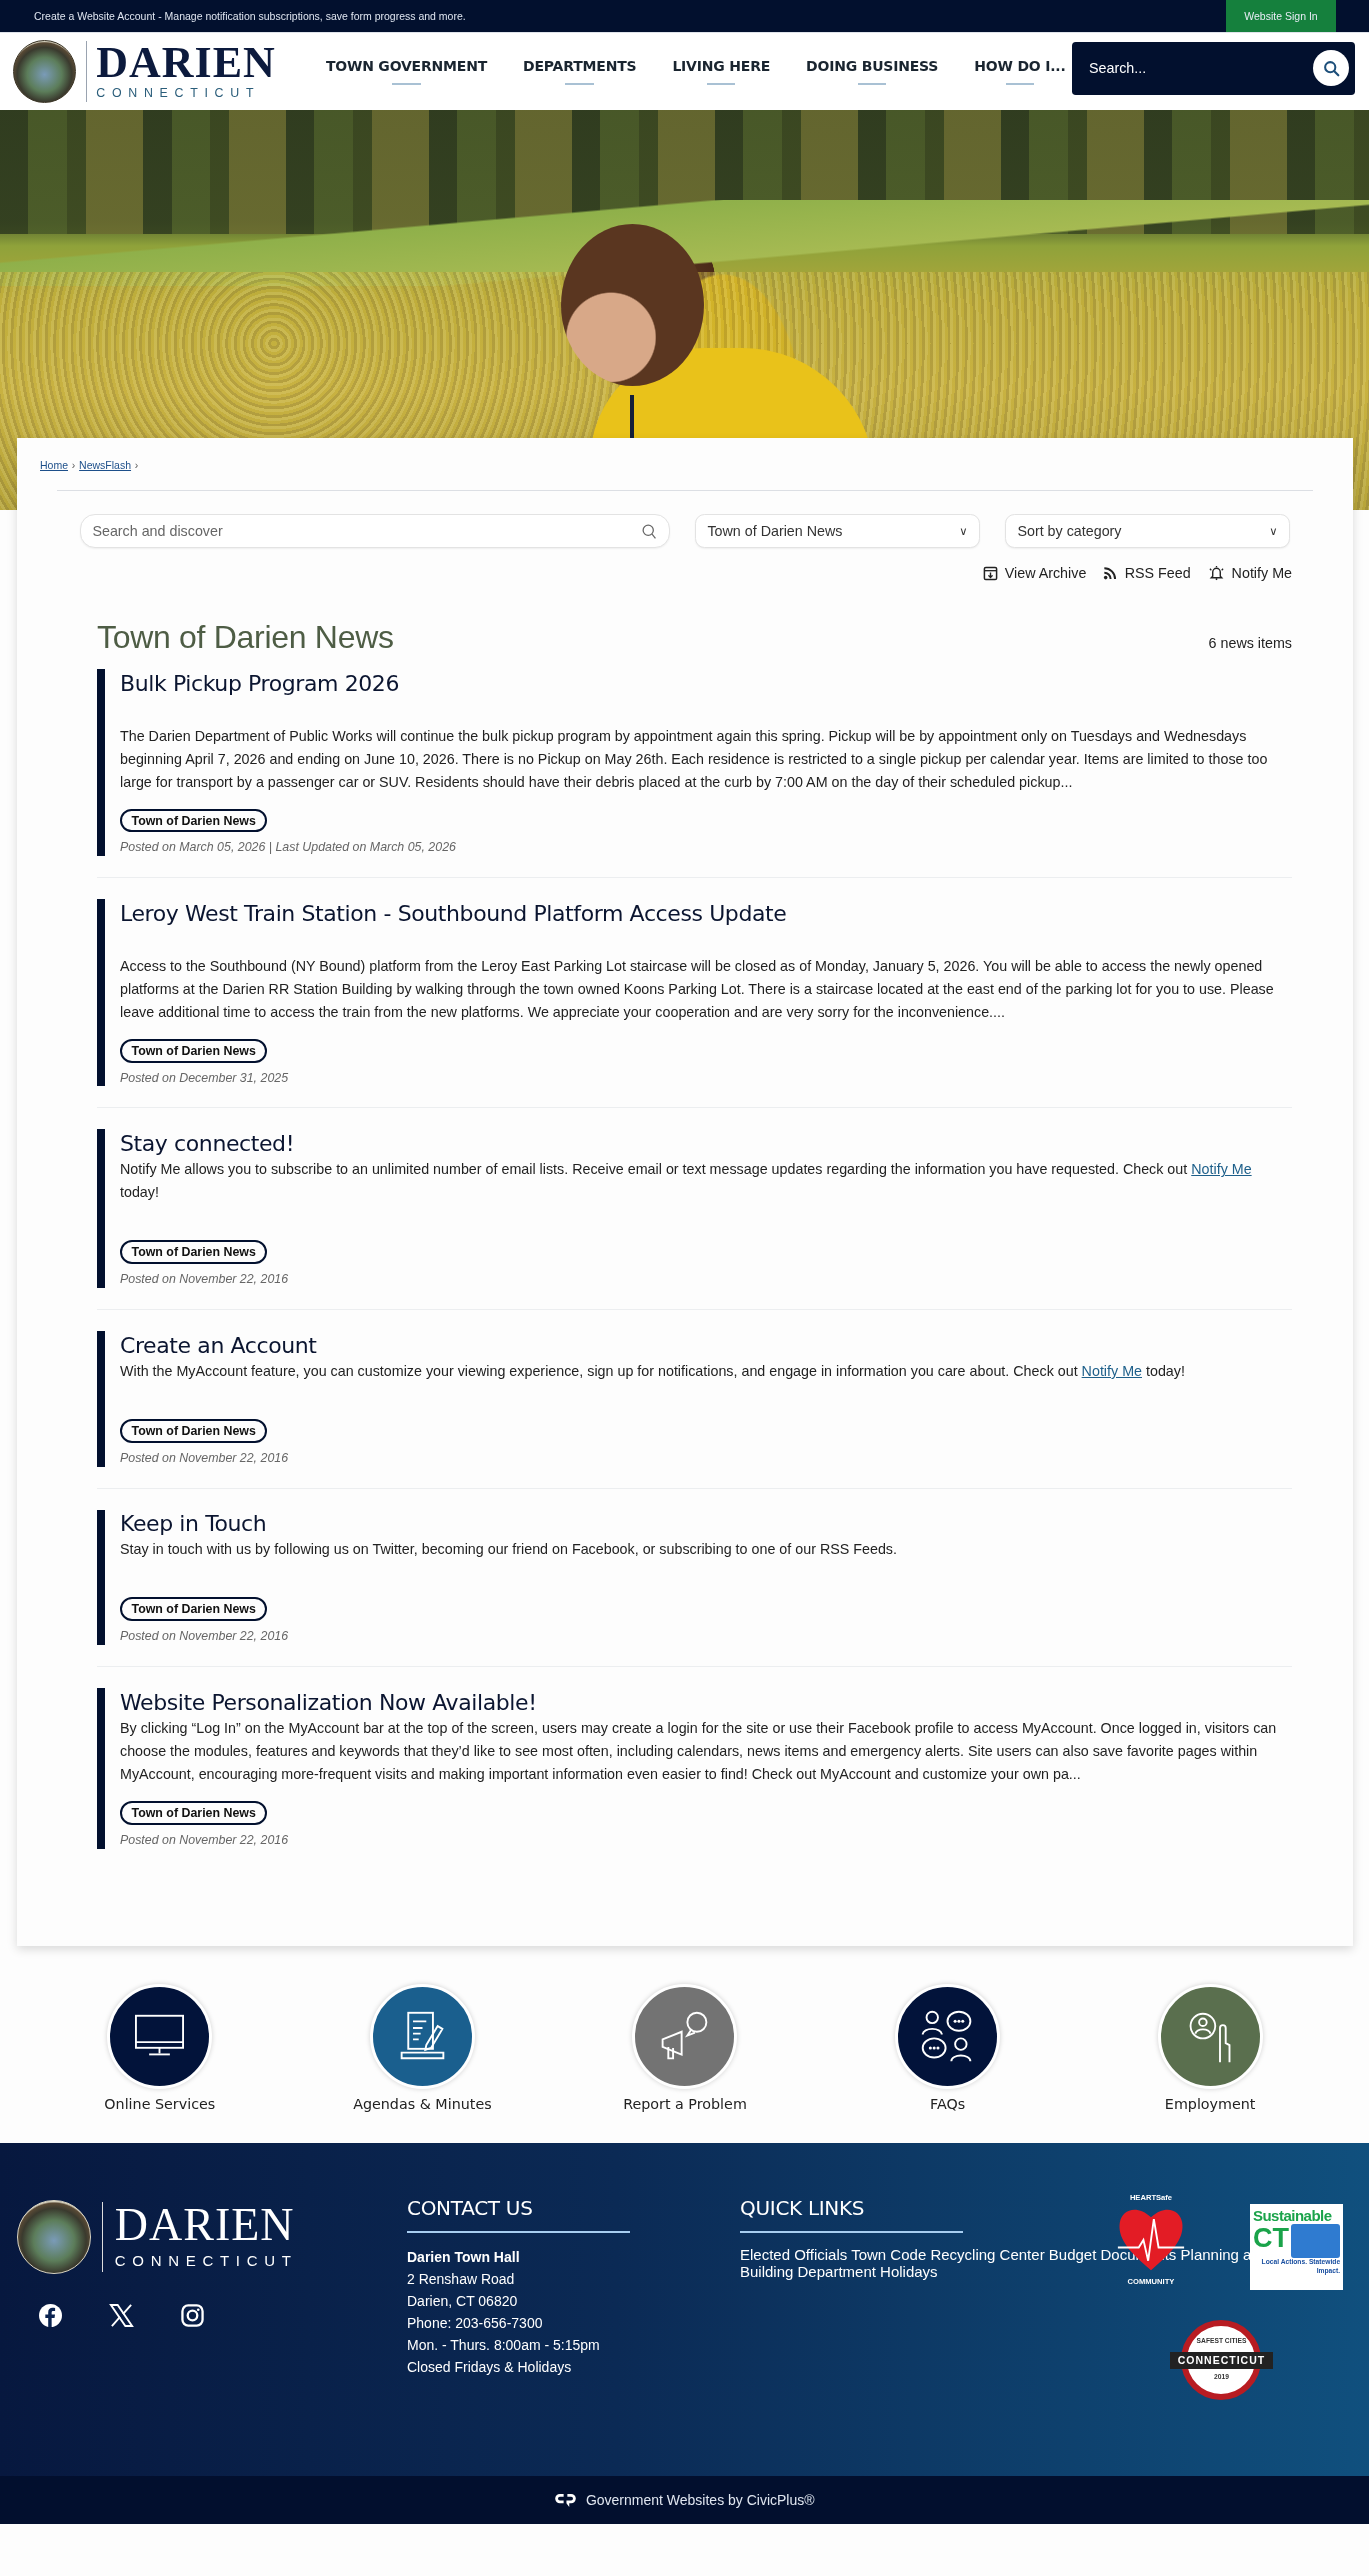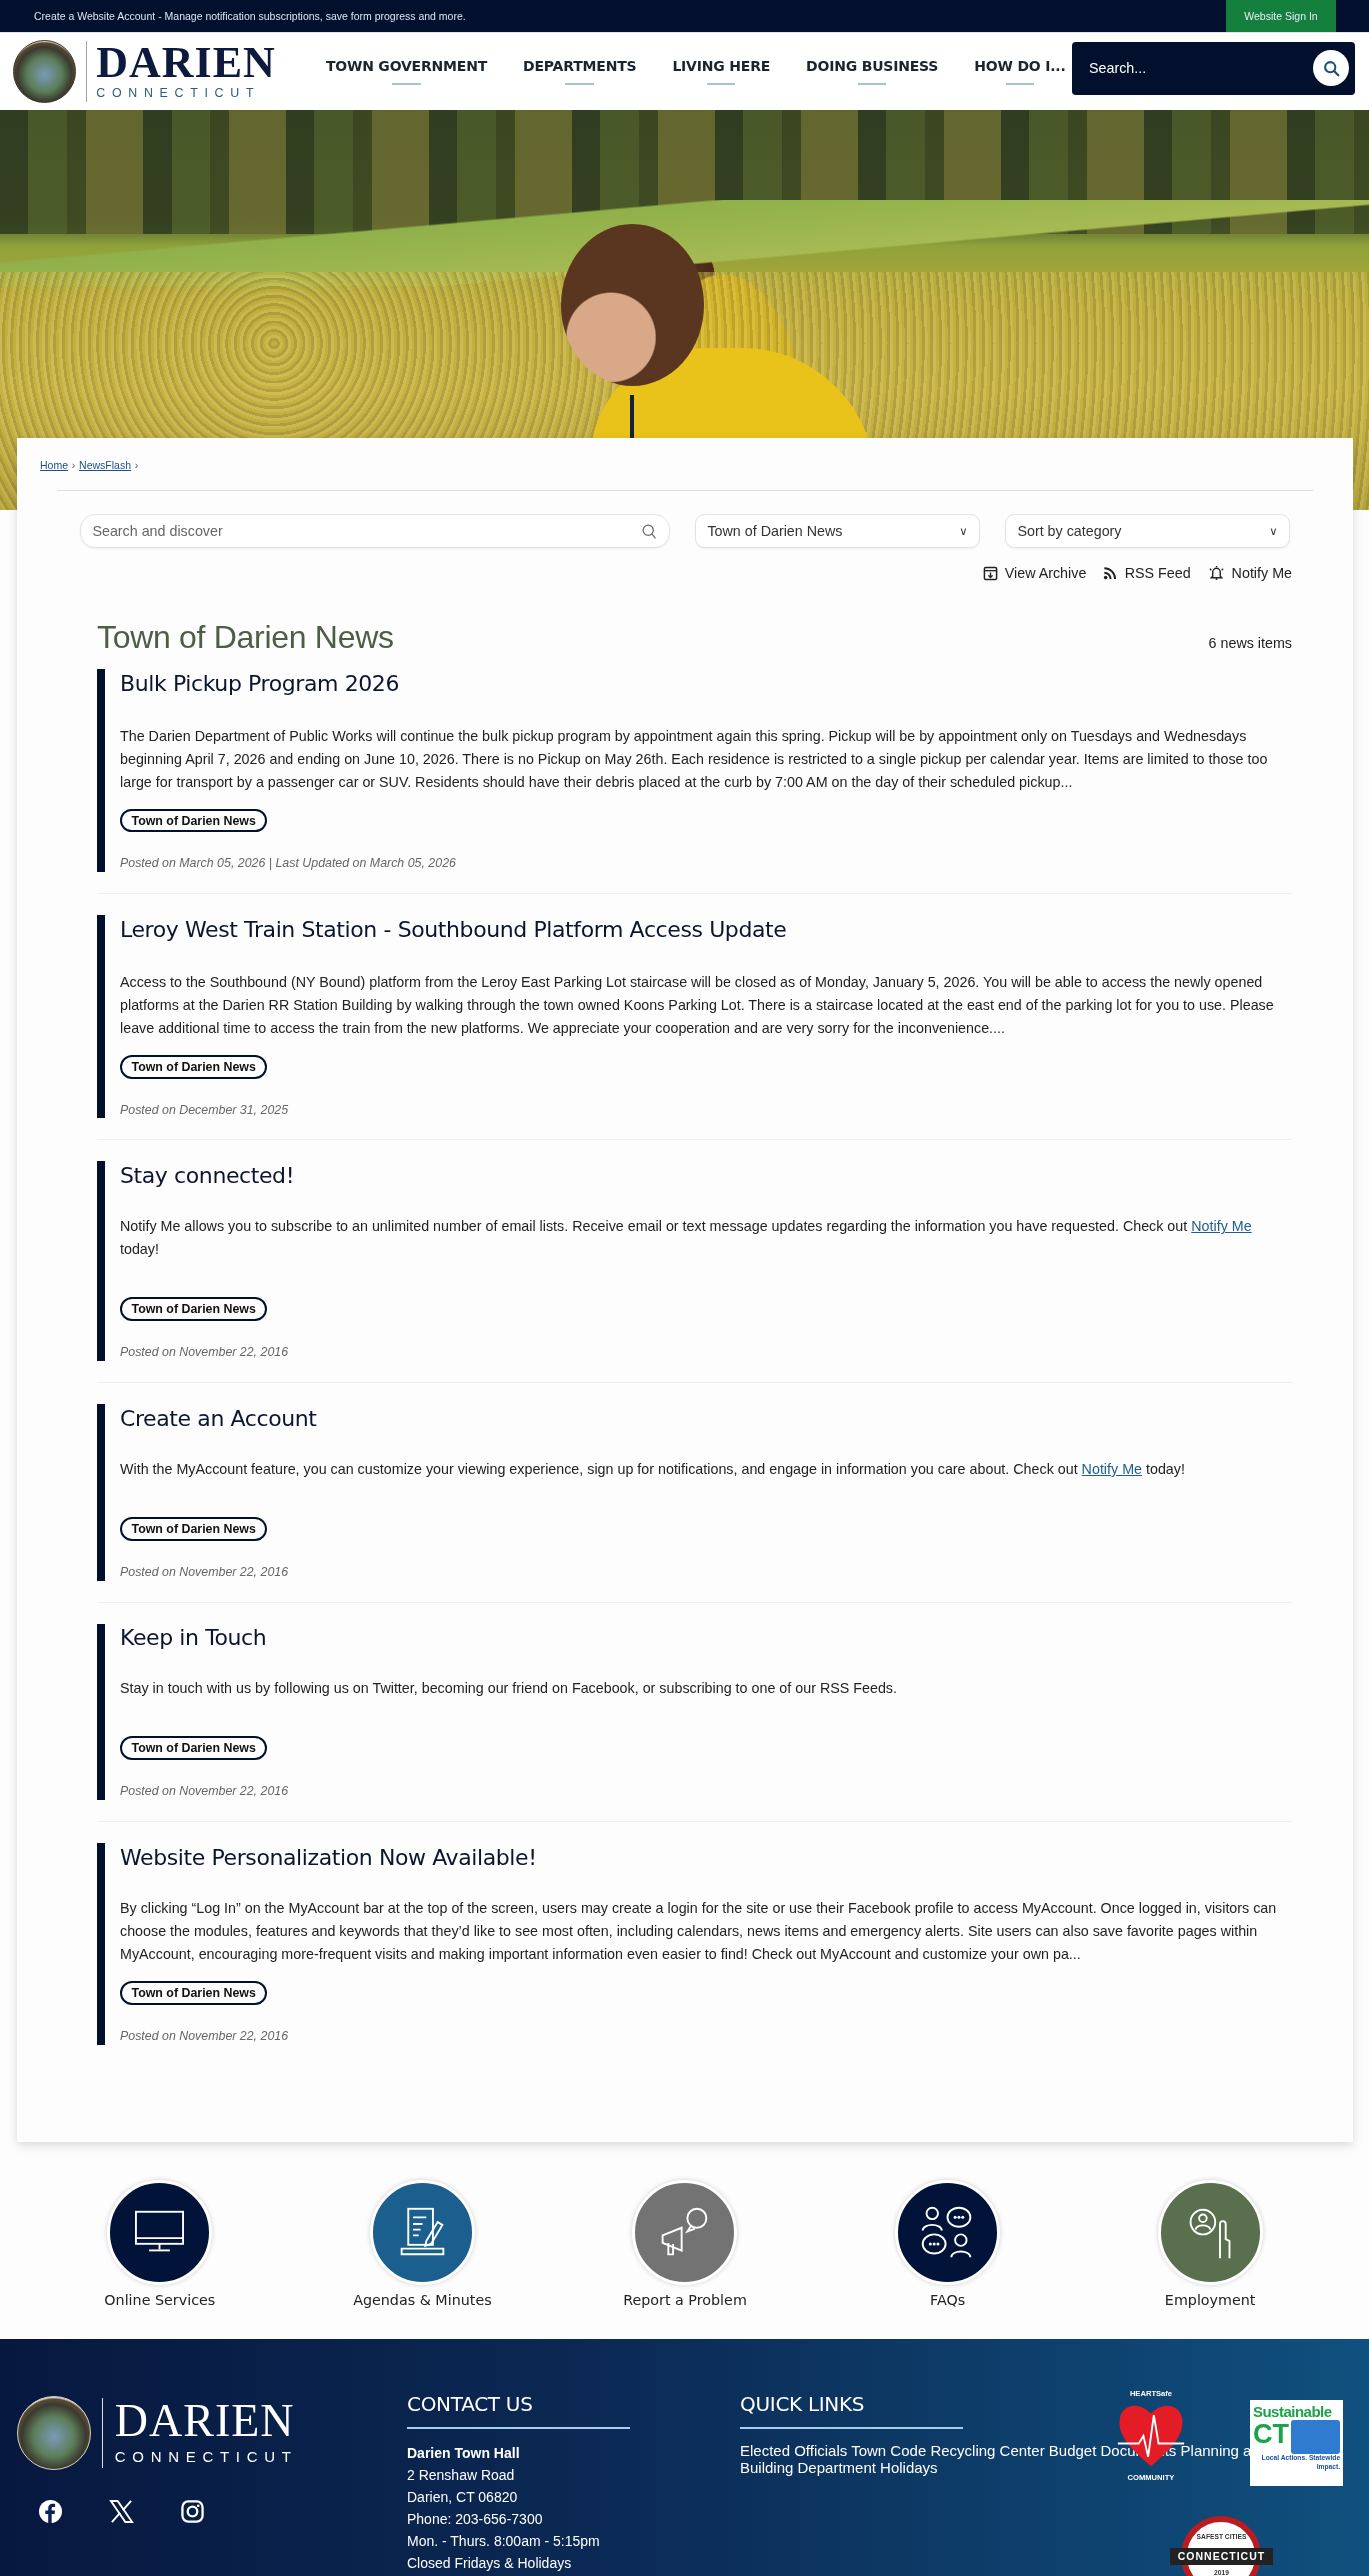--- a/index.html
+++ b/index.html
@@ -56,26 +56,26 @@
 
   .list-head { display: flex; justify-content: space-between; align-items: baseline; margin: 38px 38px 0 57px; }
   .list-head h1 { font-family: "Liberation Sans", sans-serif; font-weight: normal; font-size: 32px; color: #4e5d45; letter-spacing: -0.3px; }
   .list-head .count { font-size: 14.3px; color: #222; }
 
   .items { margin: 13.3px 38px 0 57px; }
   .item { border-left: 8.6px solid #02102e; padding: 0 0 0 15px; margin-bottom: 21px; }
   .item-wrap { border-bottom: 1.9px solid #eceef0; padding-bottom: 0; margin-bottom: 21px; }
   .item-wrap:last-child { border-bottom: none; }
   .item h2 { font-family: "DejaVu Sans", sans-serif; font-weight: normal; font-size: 22px; color: #0b1530; padding-top: 1.9px; letter-spacing: -0.4px; }
-  .item .body { font-size: 14.3px; line-height: 23px; color: #222; margin-top: 27px; }
+  .item .body { font-size: 14.3px; line-height: 23px; color: #222; margin-top: 2px; }
   .item .body.spaced { margin-top: 28.5px; }
   .item .body a { color: #1d5f8a; text-decoration: underline; }
   .tag { display: inline-block; border: 2.9px solid #02102e; border-radius: 15px; font-size: 12.4px; font-weight: bold; padding: 2.9px 9.5px; margin-top: 15px; color: #111; }
   .tag.extra { margin-top: 36px; }
-  .posted { font-size: 12.4px; font-style: italic; color: #666; margin-top: 24px; padding-bottom: 1.9px; }
+  .posted { font-size: 12.4px; font-style: italic; color: #666; margin-top: 8px; padding-bottom: 1.9px; }
 
   
   .quick { display: flex; justify-content: space-around; padding: 38px 28.5px 19px; }
   .q { width: 171px; text-align: center; }
   .q .circ { width: 105px; height: 105px; border-radius: 50%; margin: 0 auto; border: 3.8px solid #fff; box-shadow: 0 0 5.7px rgba(0,0,0,.18); display: flex; align-items: center; justify-content: center; }
   .q .lbl { font-family: "DejaVu Sans", sans-serif; font-size: 14.3px; color: #222; margin-top: 7.6px; }
 
   
   .footer { background: linear-gradient(90deg, #07183f 0%, #0b2a55 45%, #10507e 100%); color: #fff; height: 333px; position: relative; margin-top: 11.4px; }
   .f-logo { position: absolute; left: 17px; top: 57px; display: flex; align-items: center; }

